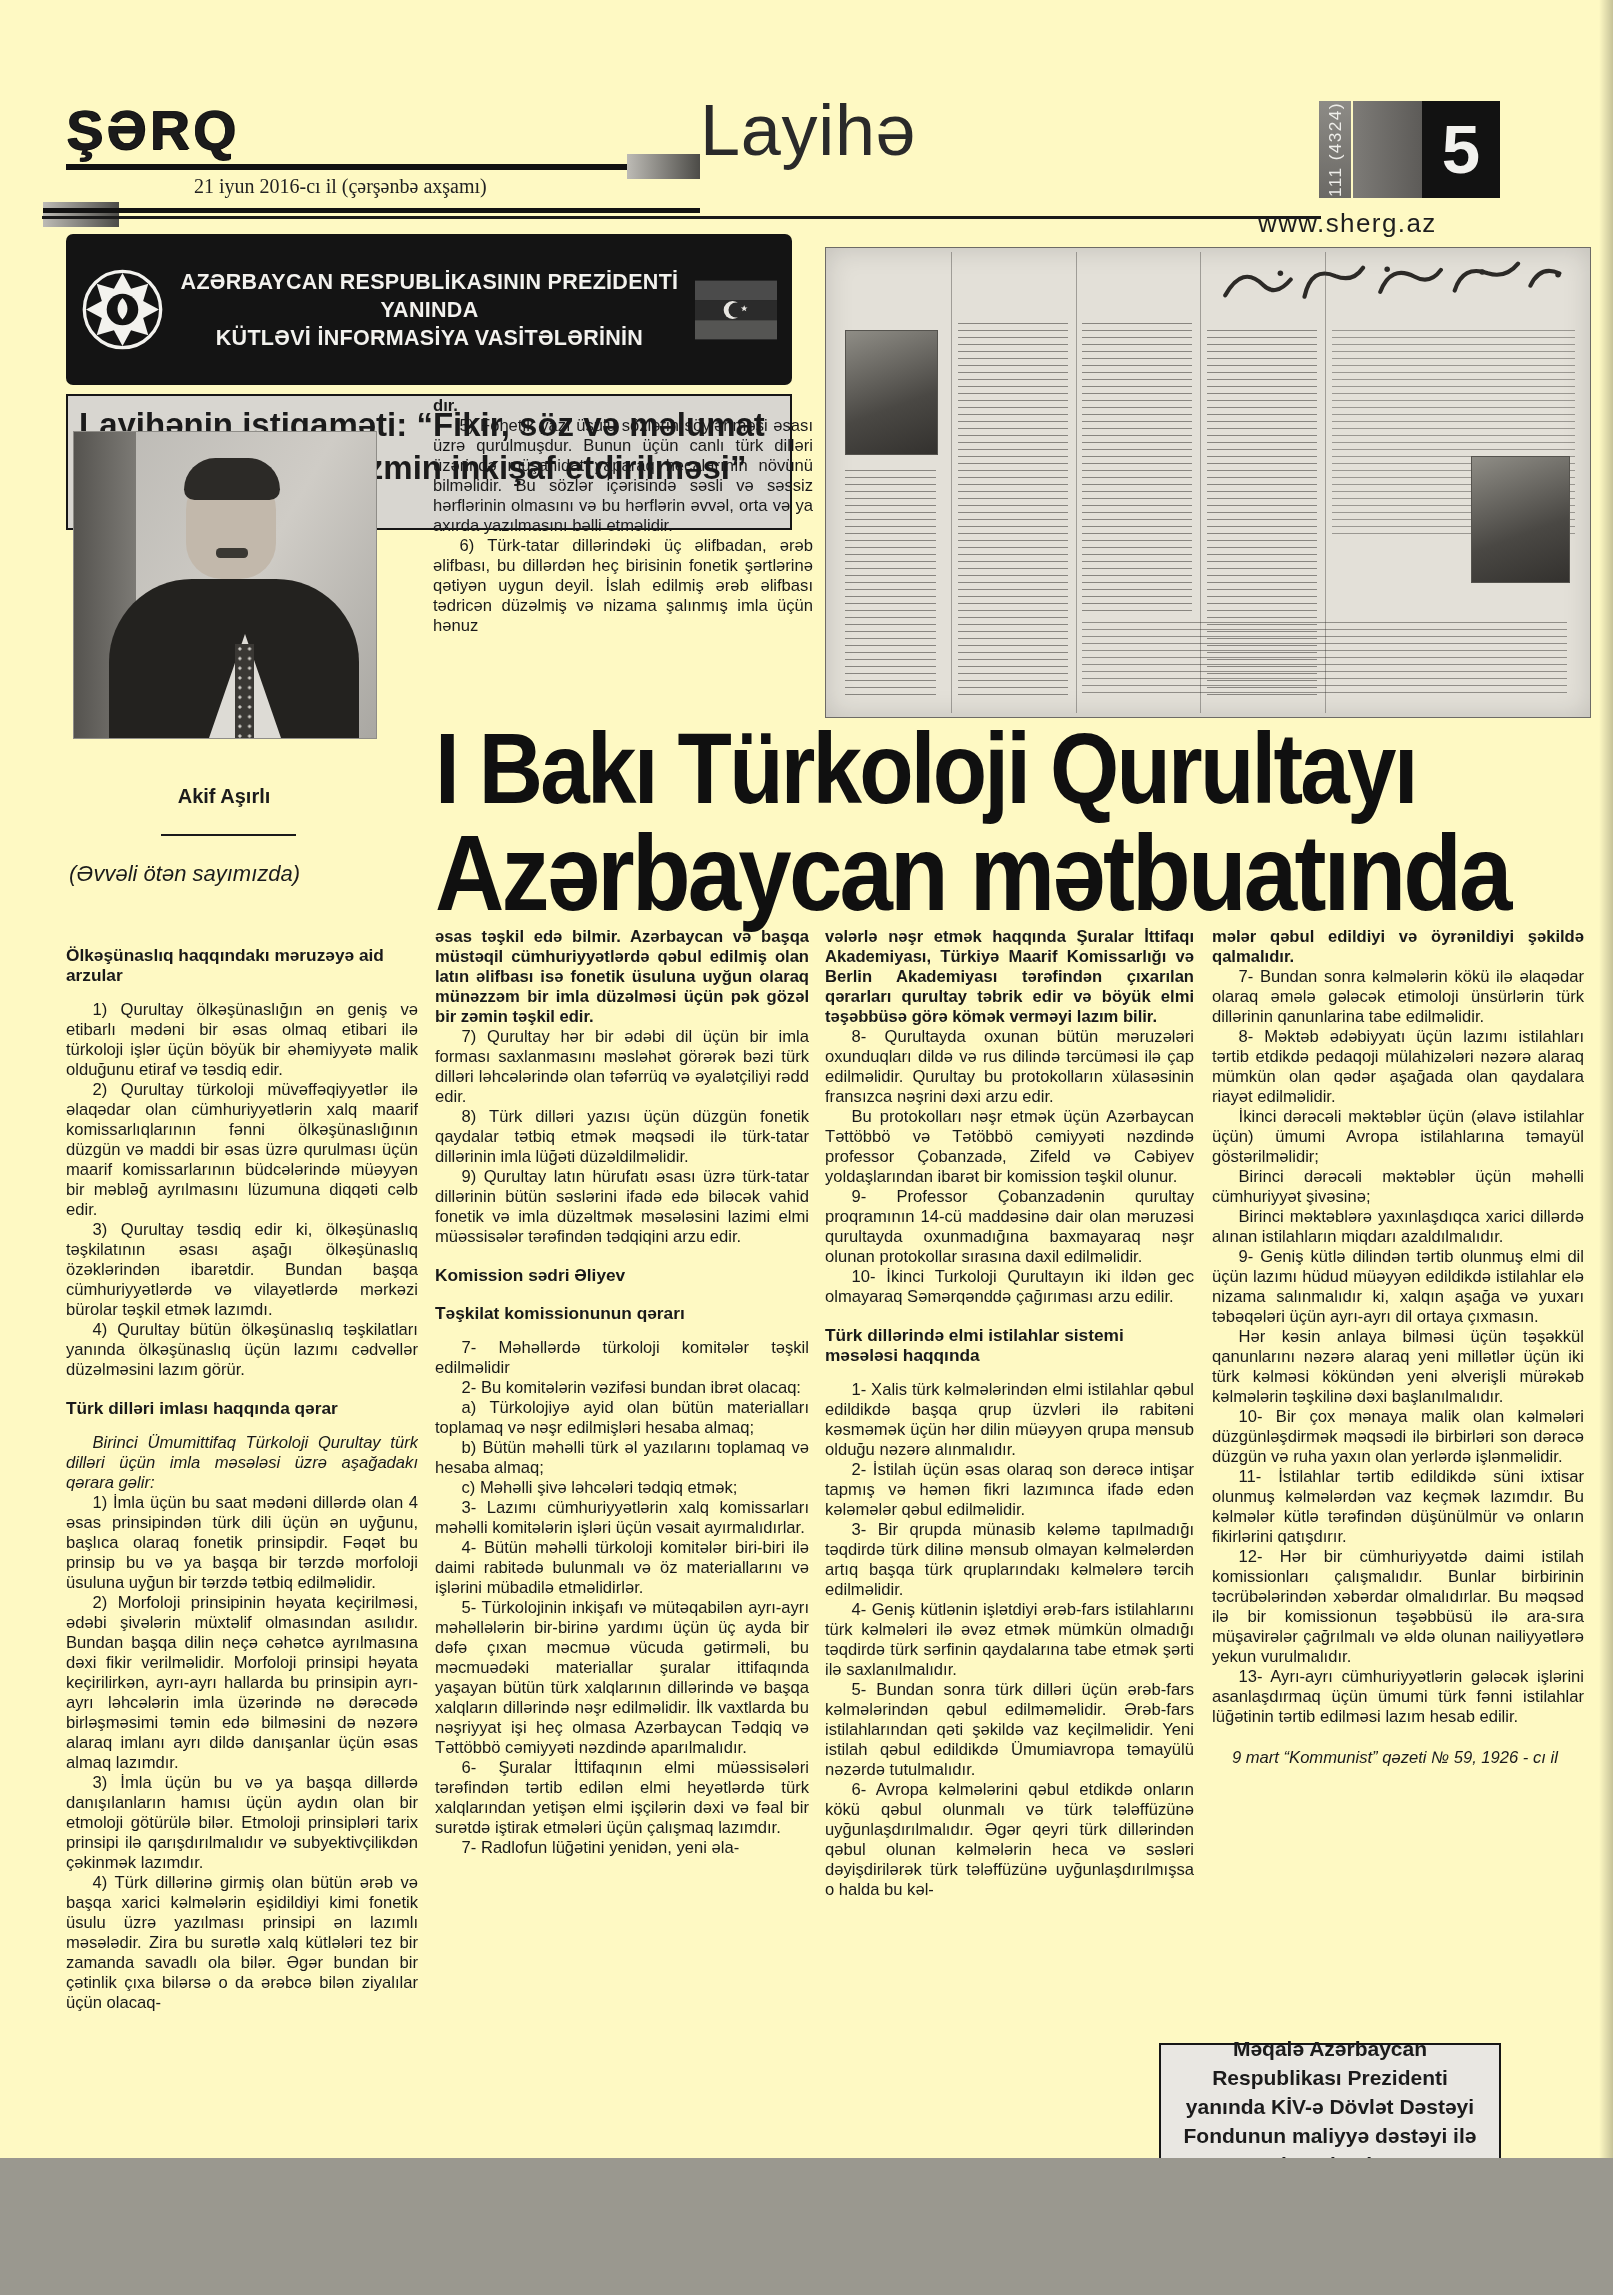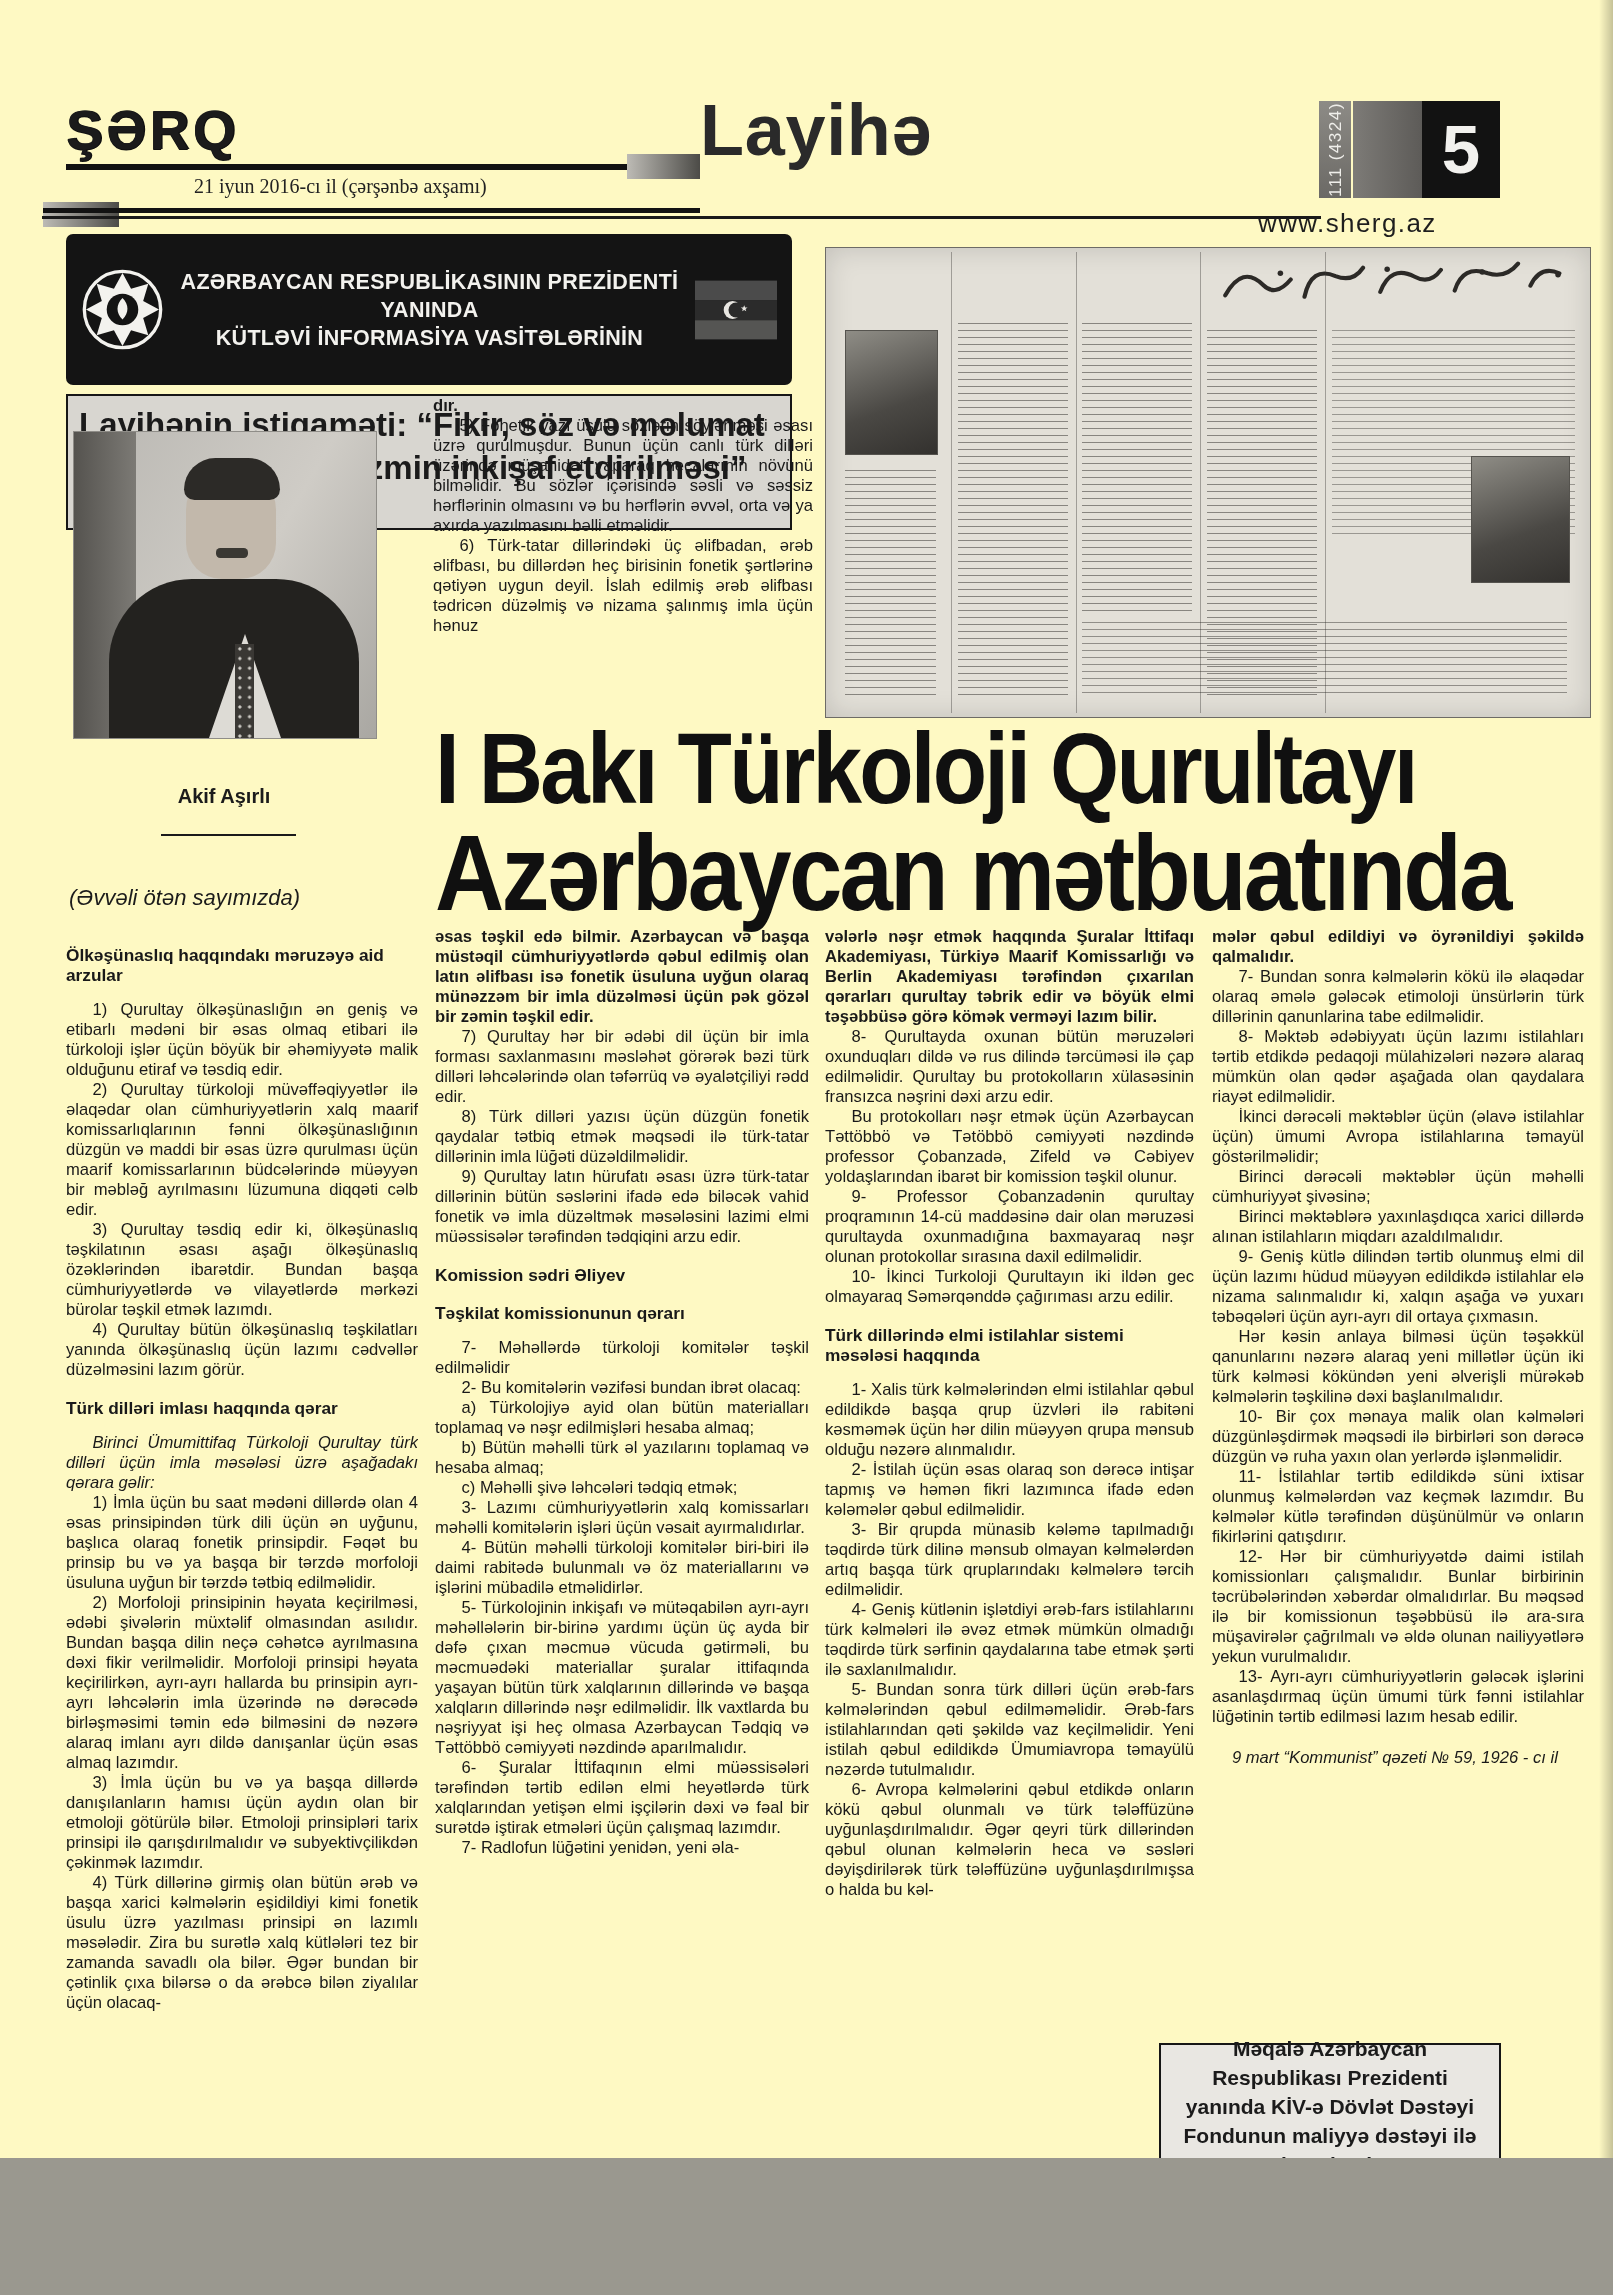--- a/index.html
+++ b/index.html
@@ -8,21 +8,21 @@
   #page::after{content:"";position:absolute;right:0;top:0;width:23.6px;height:100%;
         background:linear-gradient(90deg,rgba(0,0,0,0),rgba(0,0,0,.38));pointer-events:none;}
   .abs{position:absolute;}
 
   
   .logo{left:66px;top:98px;font-size:55px;font-weight:bold;letter-spacing:3.5px;
         text-shadow:1.4px 0 #111,0 0.7px #111;}
   .bar{background:#121212;height:5.5px;}
   .graycap{background:linear-gradient(90deg,#bdbbb5,#4c4b47);}
   .dateline{left:194px;top:175px;font-family:"Liberation Serif",serif;font-size:20px;color:#222;}
-  .section-title{left:700px;top:89px;font-size:72px;font-weight:bold;letter-spacing:0.7px;color:#2a2a2a;}
+  .section-title{left:700px;top:89px;font-size:72px;font-weight:normal;letter-spacing:0.7px;color:#2a2a2a;}
   .pagebox{left:1353px;top:101px;width:147px;height:97px;display:flex;}
   .pagebox .half1{width:47%;background:linear-gradient(90deg,#7d7b77,#5d5b58);}
   .pagebox .half2{width:53%;background:#121212;color:#f2f1ee;display:flex;align-items:center;
         justify-content:center;font-size:69px;font-weight:bold;}
   .issue-strip{left:1319px;top:101px;width:32px;height:97px;background:linear-gradient(180deg,#8d8b86,#6b6965);
         display:flex;align-items:center;justify-content:center;}
   .issue-strip span{writing-mode:vertical-rl;transform:rotate(180deg);color:#efeeea;font-size:17.3px;letter-spacing:1.4px;}
   .website{left:1258px;top:208px;width:243px;font-size:26px;letter-spacing:1.4px;color:#1e1e1e;}
   .headrule{left:42px;top:216px;width:1279px;height:2.8px;background:#1a1a1a;}
 
@@ -44,21 +44,21 @@
         border-radius:83px 83px 0 0;}
   .photo .shirt{position:absolute;left:135px;bottom:0;width:0;height:0;
         border-left:36px solid transparent;border-right:36px solid transparent;border-bottom:104px solid #dddbd5;}
   .photo .tie{position:absolute;left:161px;bottom:0;width:19.4px;height:94px;background:#3a3834;
         background-image:radial-gradient(#cfcdc7 1.4px,transparent 1.7px);background-size:9.7px 9.7px;}
   .photo .head{position:absolute;left:112px;top:36px;width:90px;height:111px;background:#c2b8ab;border-radius:42px 42px 36px 36px;}
   .photo .hair{position:absolute;left:110px;top:26px;width:96px;height:42px;background:#2c2a27;border-radius:42px 42px 14px 14px;}
   .photo .moustache{position:absolute;left:142px;top:116px;width:32px;height:9.7px;background:#3a3833;border-radius:4.2px;}
   .caption{left:73px;top:785px;width:302px;text-align:center;font-weight:bold;font-size:20px;}
   .capline{left:161px;top:834px;width:135px;height:2.1px;background:#1a1a1a;}
-  .prevnote{left:69px;top:861px;width:347px;font-style:italic;font-size:22px;margin-top:24px;}
+  .prevnote{left:69px;top:861px;width:347px;font-style:italic;font-size:22px;}
 
   
   .facs{left:825px;top:247px;width:764px;height:469px;background:#e3e0d8;border:1.4px solid #6d6b66;
         box-shadow:inset 0 0 28px rgba(0,0,0,.15);overflow:hidden;}
   .script{background:repeating-linear-gradient(180deg,rgba(45,43,40,.50) 0 1.4px,rgba(0,0,0,0) 1.4px 7px);}
   .facs .vline{position:absolute;top:4.2px;bottom:4.2px;width:0.7px;background:rgba(60,58,54,.4);}
   .portrait{background:linear-gradient(160deg,#8f8d86,#4a4844 60%,#33312e);border:0.7px solid #55534e;}
 
   
   .headline1{left:435px;top:719px;width:1164px;font-size:89px;font-weight:bold;letter-spacing:-2.8px;

